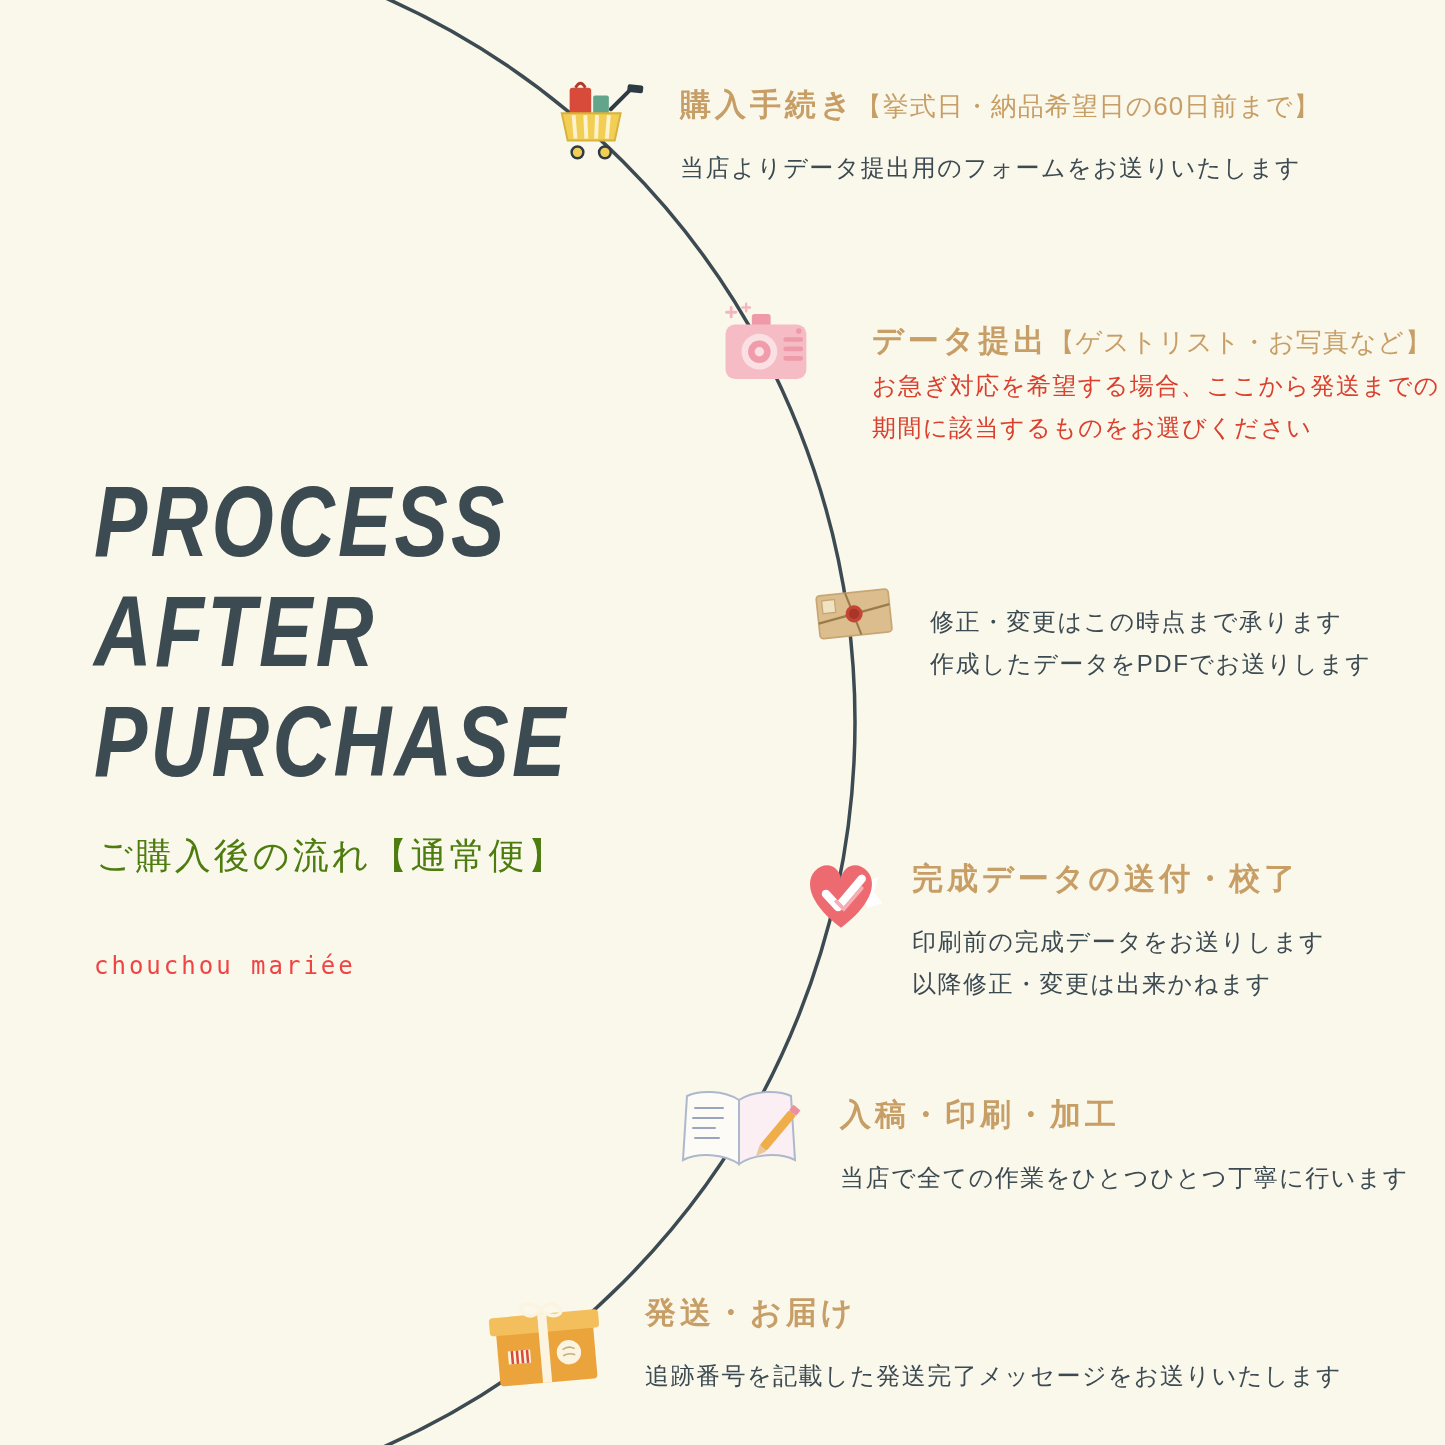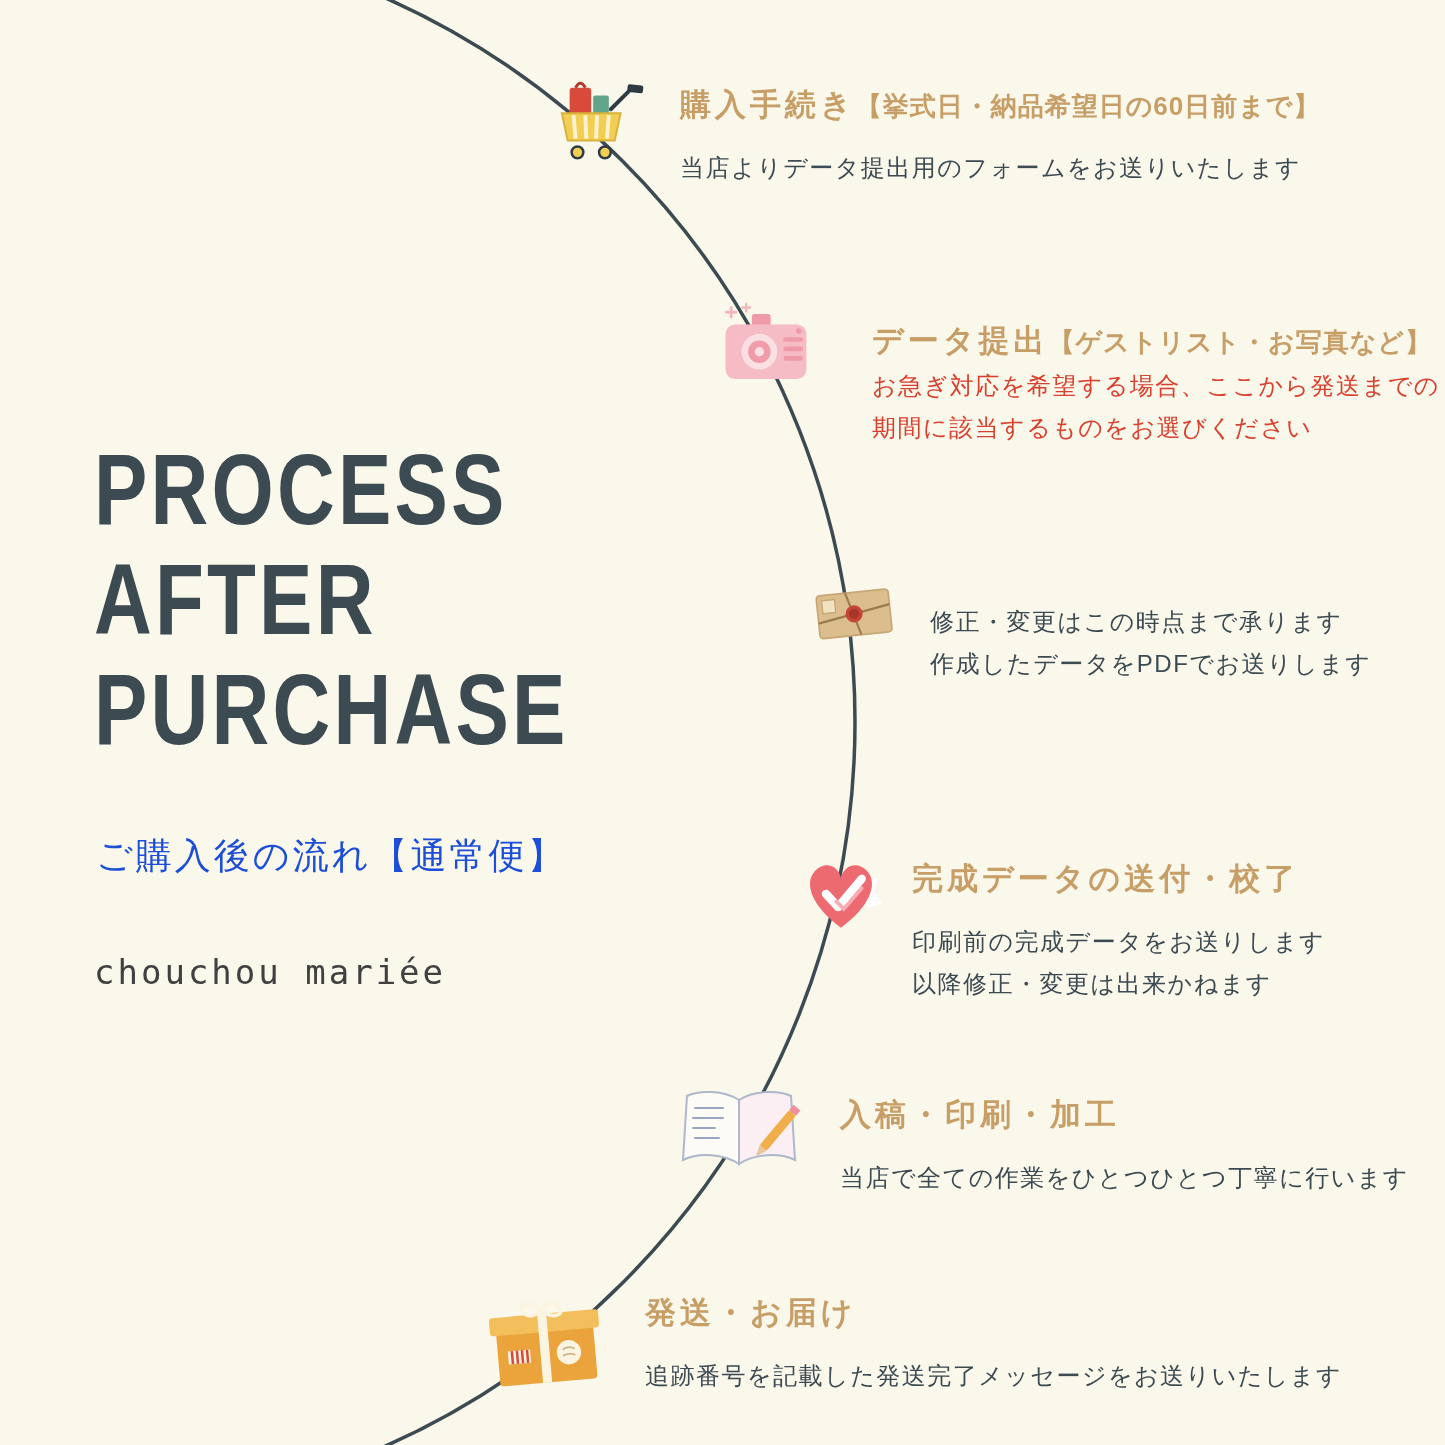--- a/index.html
+++ b/index.html
@@ -4,45 +4,45 @@
 <style>
   html,body{margin:0;padding:0;background:#e8e5da;}
   .canvas{
     position:relative;width:1445px;height:1445px;overflow:hidden;
     background:#FAF7EB;
     font-family:"Liberation Sans", sans-serif;
     color:#3C4A52;
   }
   .arc-svg{position:absolute;left:0;top:0;width:1445px;height:1445px;}
   
-  .title-block{position:absolute;left:94px;top:434px;}
+  .title-block{position:absolute;left:94px;top:466px;font-style:italic;}
   .title-line{
     font-size:100px;font-weight:700;letter-spacing:4px;line-height:1.10;
     color:#3C4A52;transform:scaleX(0.80);transform-origin:left center;
     white-space:nowrap;
   }
   .subtitle{
     position:absolute;left:96px;top:832px;font-size:36px;letter-spacing:3px;
-    color:#1d4ed8;white-space:nowrap;
+    color:#4d7c0f;white-space:nowrap;
   }
   .brand{
     position:absolute;left:94px;top:952px;font-family:"DejaVu Sans Mono", monospace;
-    font-size:34px;letter-spacing:3px;color:#404040;white-space:nowrap;
+    font-size:24px;letter-spacing:3px;color:#ef4444;white-space:nowrap;
   }
   
   .icon{position:absolute;}
   .icon svg{width:100%;height:100%;display:block;}
   .stext{position:absolute;white-space:nowrap;}
   .hrow{white-space:nowrap;}
   .h{
     color:#C79E66;font-weight:700;font-size:31px;letter-spacing:4px;
     vertical-align:baseline;
   }
   .hnote{
-    color:#C79E66;font-weight:700;font-size:26px;letter-spacing:1px;
+    color:#C79E66;font-weight:400;font-size:26px;letter-spacing:1px;
     vertical-align:baseline;
   }
   .bline{
     color:#3C4A52;font-size:24px;letter-spacing:1.5px;line-height:1.58;
     margin-top:23px;
   }
   .bline + .bline{margin-top:4px;}
   .aline{
     color:#D9402E;font-size:24px;letter-spacing:1.5px;line-height:1.5;
     margin-top:6px;font-weight:400;

